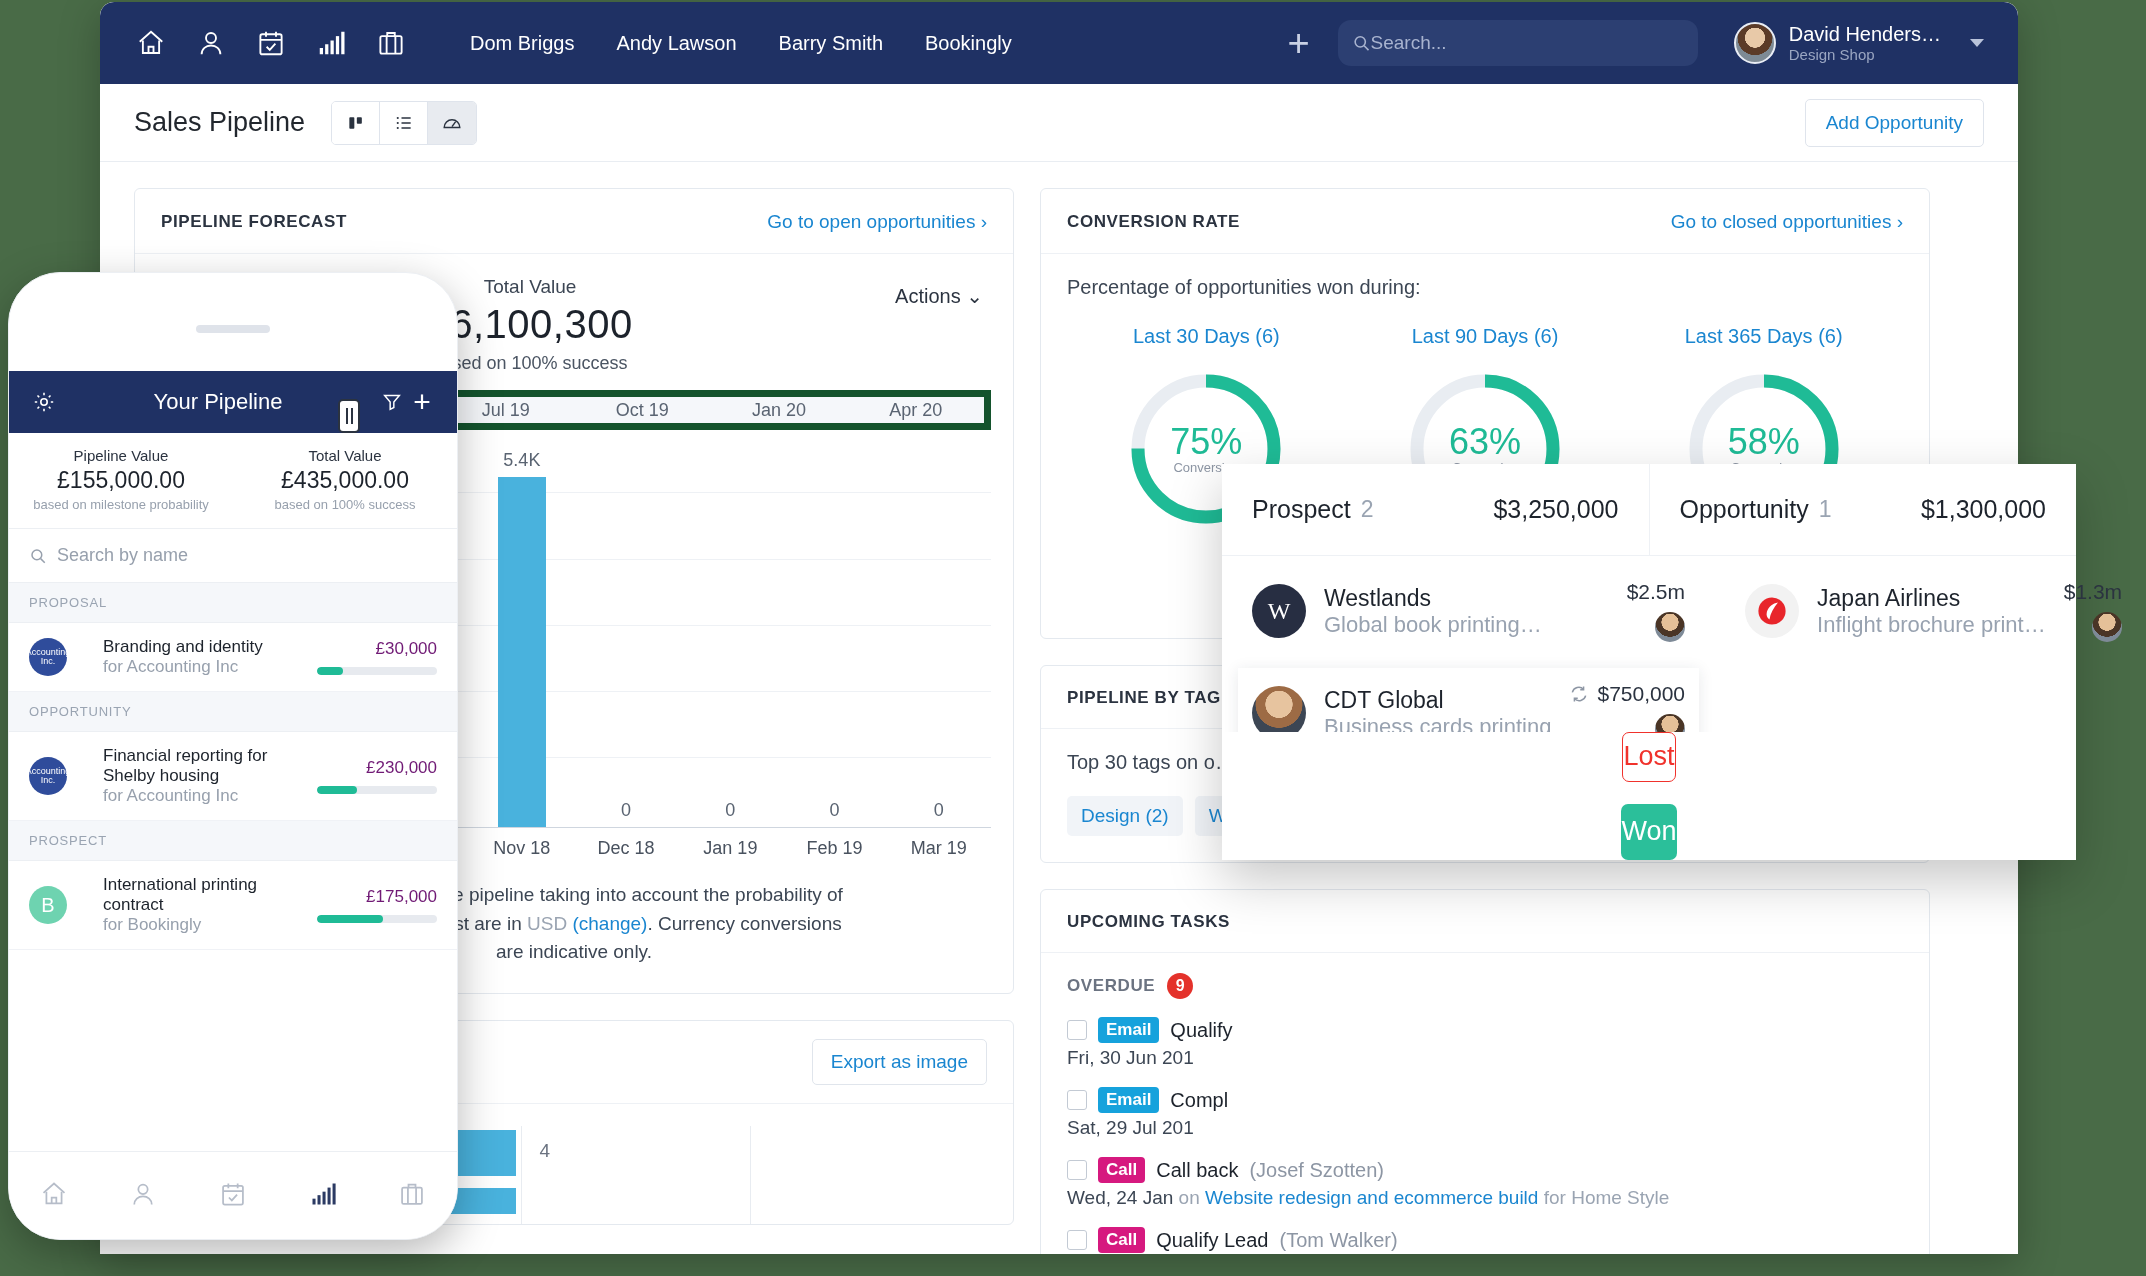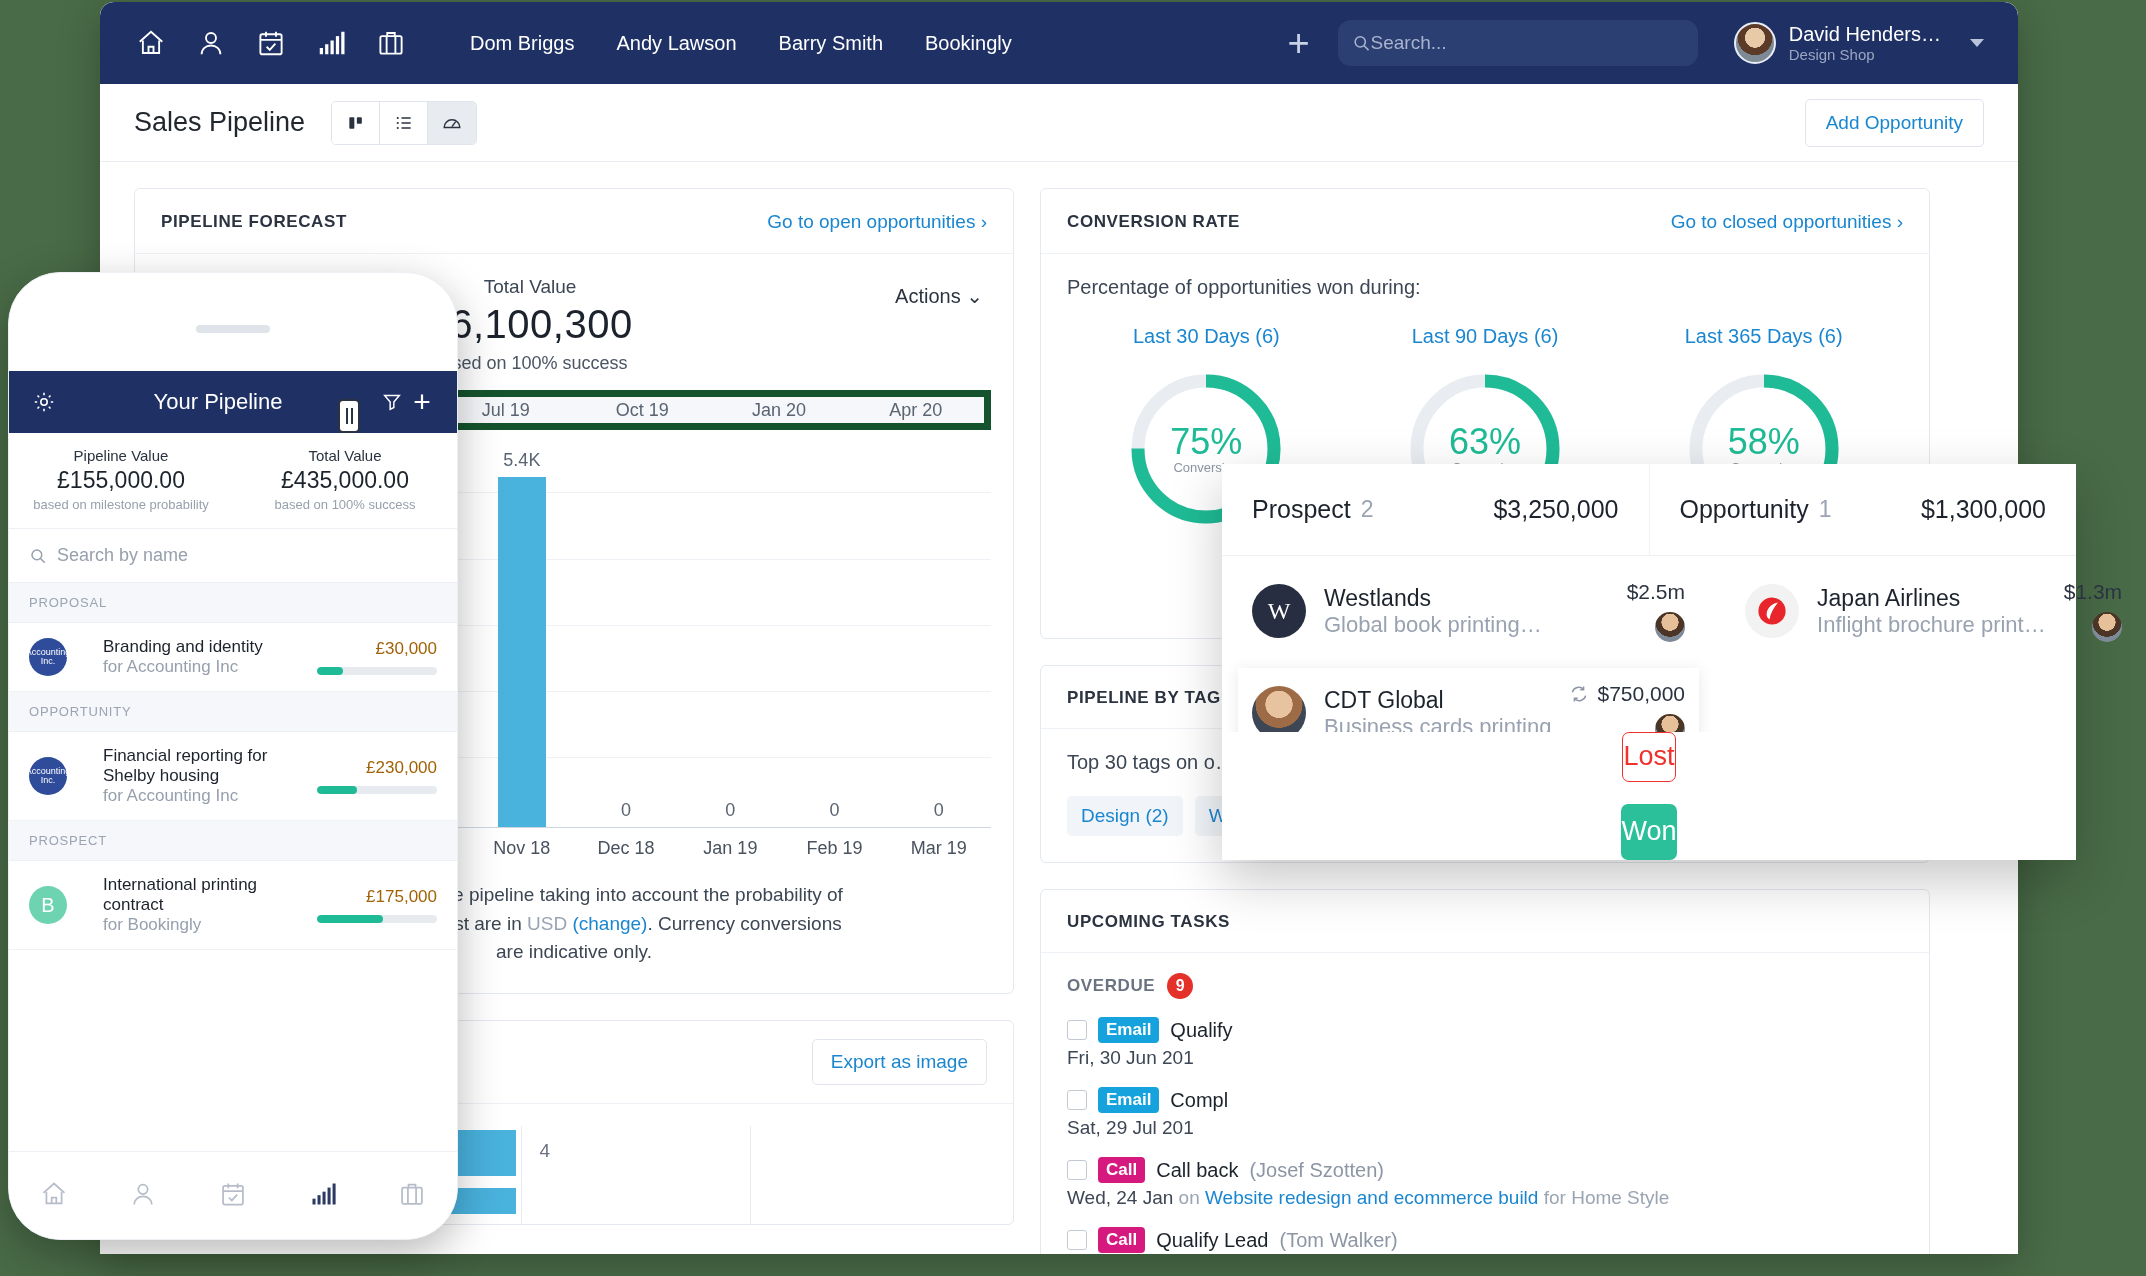--- a/index.html
+++ b/index.html
@@ -197,21 +197,21 @@
     border-bottom: 1px solid #eceff3;}
   .ph-item { display: flex; align-items: center; gap: 14px; padding: 14px 20px; border-bottom: 1px solid #f0f2f6; }
   .ph-logo { width: 38px; height: 38px; border-radius: 50%; flex: 0 0 38px; display:flex; align-items:center;
     justify-content:center; color:#fff; font-size:9px; text-align:center; line-height:1.05; }
   .ph-logo.acct { background: #2f4c9b; }
   .ph-logo.book { background: #6ed3b0; font-size: 20px; }
   .ph-item .mid { flex: 1; min-width: 0; margin-left: 22px; }
   .ph-item .mid .a { font-size: 17px; color: #1d232c; }
   .ph-item .mid .b { font-size: 17px; color: #97a0ad; }
   .ph-item .right { text-align: right; width: 120px; }
-  .ph-item .right .amt { font-size: 17px; color: #a16207; }
+  .ph-item .right .amt { font-size: 17px; color: #701a75; }
   .ph-prog { height: 8px; background: #e7eaef; border-radius: 4px; margin-top: 8px; overflow: hidden; }
   .ph-prog i { display: block; height: 100%; background: #1fbb96; border-radius: 4px; }
   .ph-nav { position: absolute; left: 0; right: 0; bottom: 0; height: 88px; border-top: 1px solid #eceff3;
     display: flex; align-items: center; justify-content: space-around; background: #fff;}
   .ph-nav .ic { cursor: pointer; }
 
   
   .overlay {
     position: absolute; left: 1222px; top: 464px; width: 854px; height: 396px;
     background: #fff; box-shadow: 0 20px 50px rgba(0,0,0,.22);

